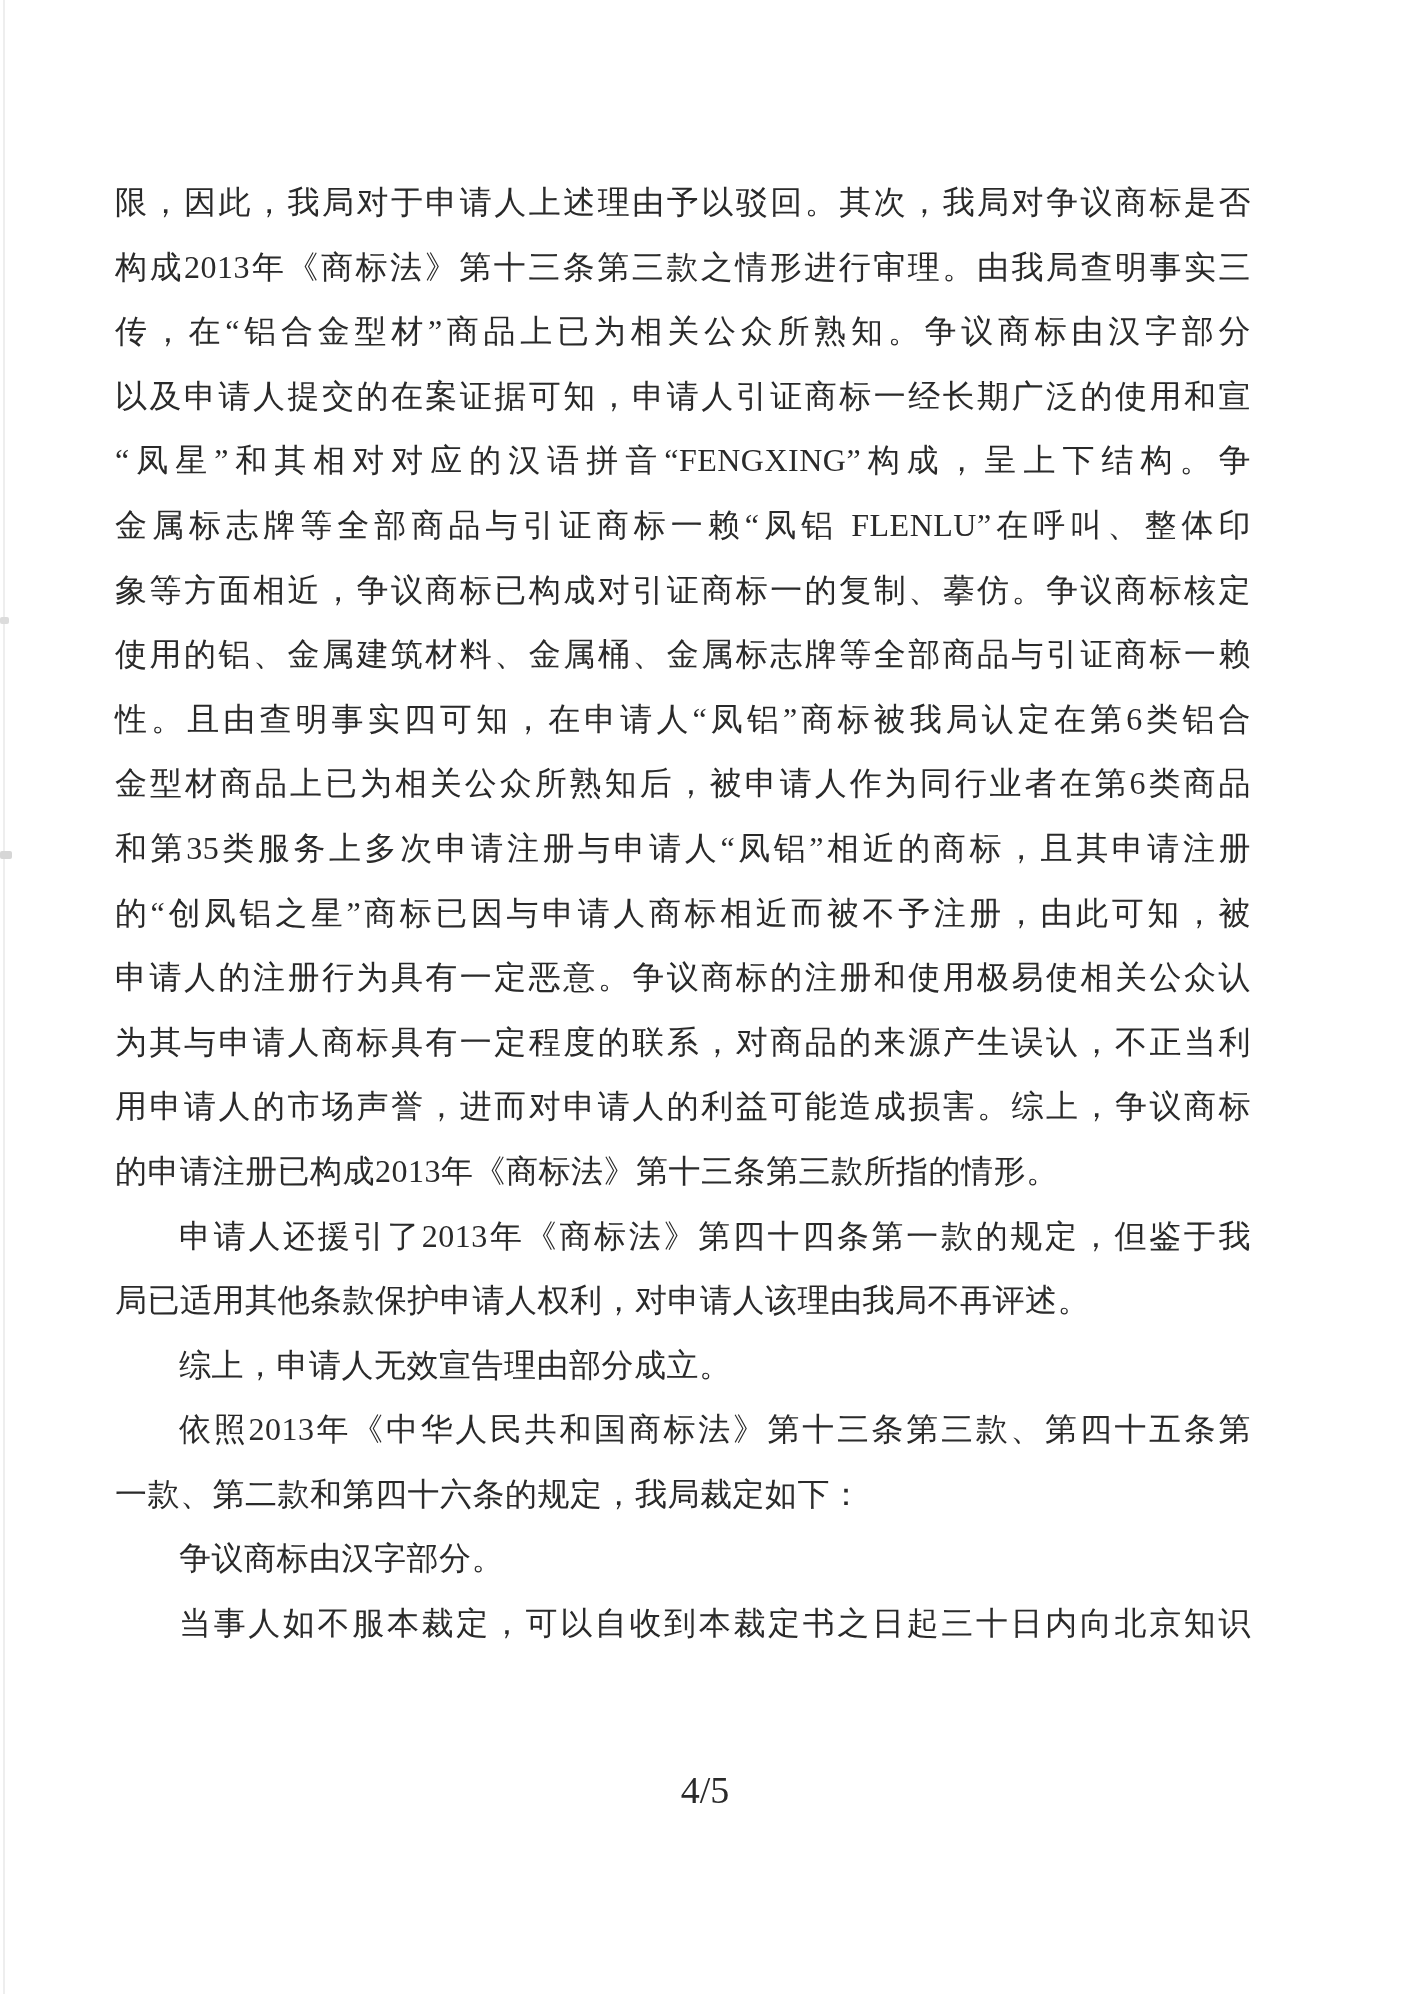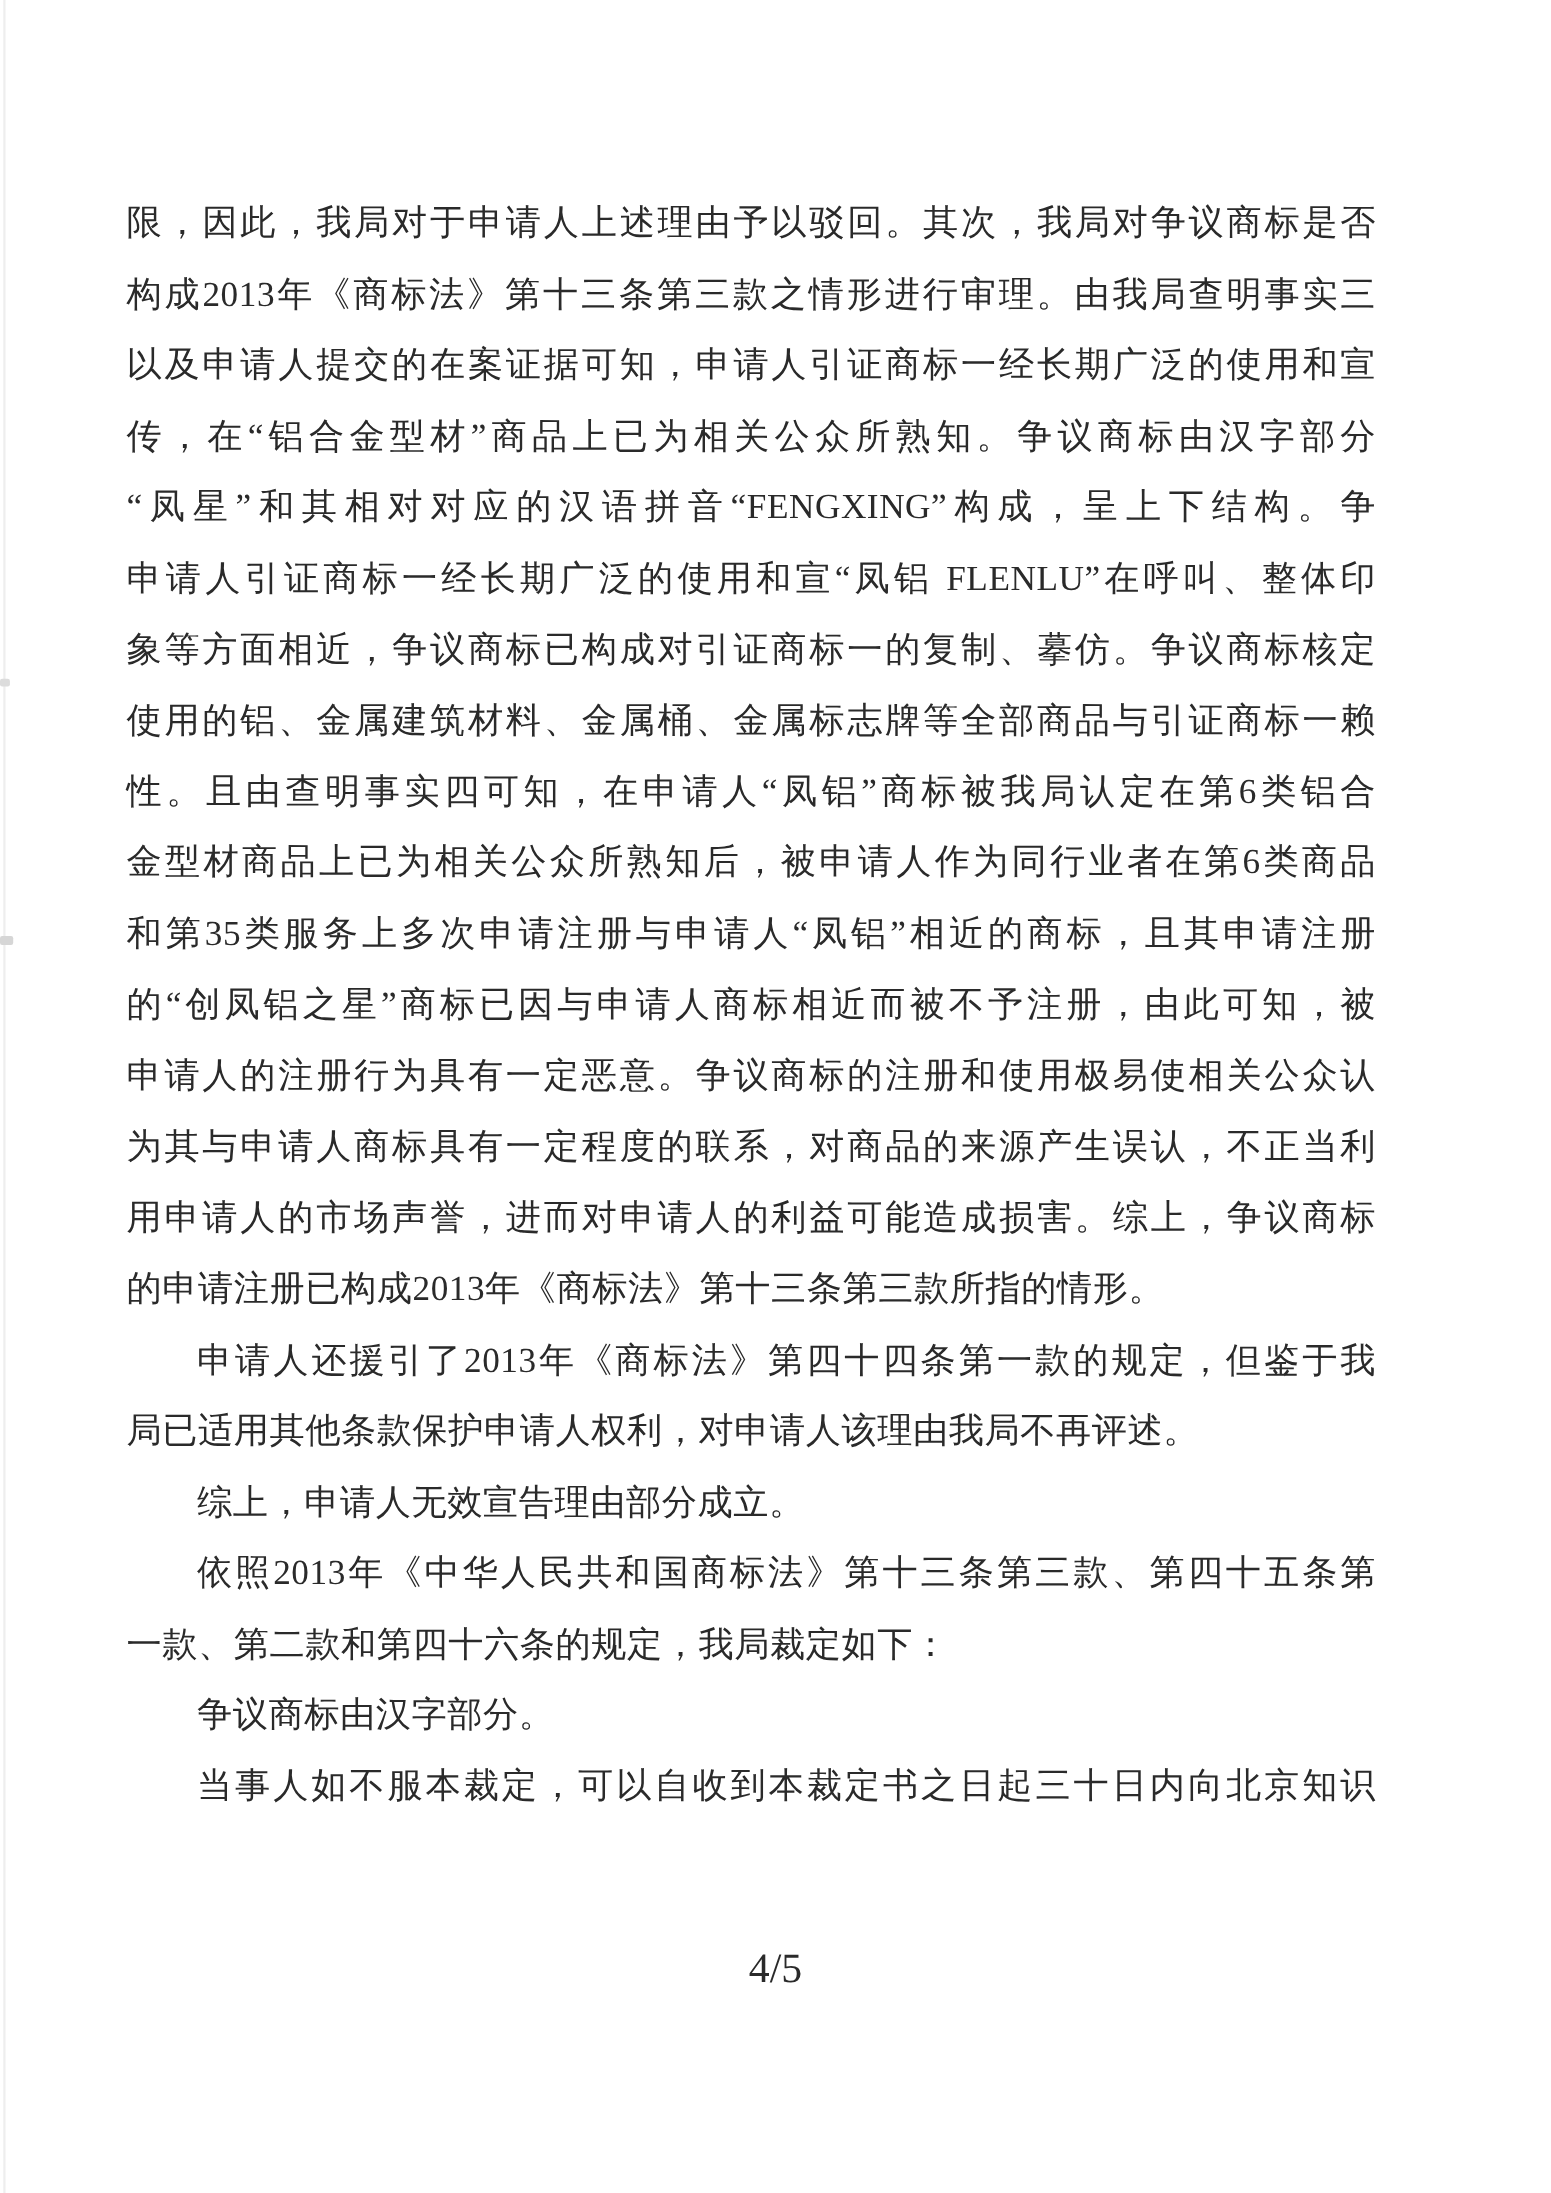--- a/index.html
+++ b/index.html
@@ -80,24 +80,24 @@
 <body>
 
 <div class="page">
   <div class="scan-edge"></div>
   <div class="scan-speck-1"></div>
   <div class="scan-speck-2"></div>
 
   <div class="textblock">
       <div class="line justify">限，因此，我局对于申请人上述理由予以驳回。其次，我局对争议商标是否</div>
       <div class="line justify">构成2013年《商标法》第十三条第三款之情形进行审理。由我局查明事实三</div>
+      <div class="line justify">传，在“铝合金型材”商品上已为相关公众所熟知。争议商标由汉字部分</div>
       <div class="line justify">以及申请人提交的在案证据可知，申请人引证商标一经长期广泛的使用和宣</div>
-      <div class="line justify">传，在“铝合金型材”商品上已为相关公众所熟知。争议商标由汉字部分</div>
       <div class="line justify">“凤星”和其相对对应的汉语拼音“FENGXING”构成，呈上下结构。争</div>
-      <div class="line justify">申请人引证商标一经长期广泛的使用和宣“凤铝 FLENLU”在呼叫、整体印</div>
+      <div class="line justify">金属标志牌等全部商品与引证商标一赖“凤铝 FLENLU”在呼叫、整体印</div>
       <div class="line justify">象等方面相近，争议商标已构成对引证商标一的复制、摹仿。争议商标核定</div>
       <div class="line justify">使用的铝、金属建筑材料、金属桶、金属标志牌等全部商品与引证商标一赖</div>
       <div class="line justify">性。且由查明事实四可知，在申请人“凤铝”商标被我局认定在第6类铝合</div>
       <div class="line justify">金型材商品上已为相关公众所熟知后，被申请人作为同行业者在第6类商品</div>
       <div class="line justify">和第35类服务上多次申请注册与申请人“凤铝”相近的商标，且其申请注册</div>
       <div class="line justify">的“创凤铝之星”商标已因与申请人商标相近而被不予注册，由此可知，被</div>
       <div class="line justify">申请人的注册行为具有一定恶意。争议商标的注册和使用极易使相关公众认</div>
       <div class="line justify">为其与申请人商标具有一定程度的联系，对商品的来源产生误认，不正当利</div>
       <div class="line justify">用申请人的市场声誉，进而对申请人的利益可能造成损害。综上，争议商标</div>
       <div class="line">的申请注册已构成2013年《商标法》第十三条第三款所指的情形。</div>

